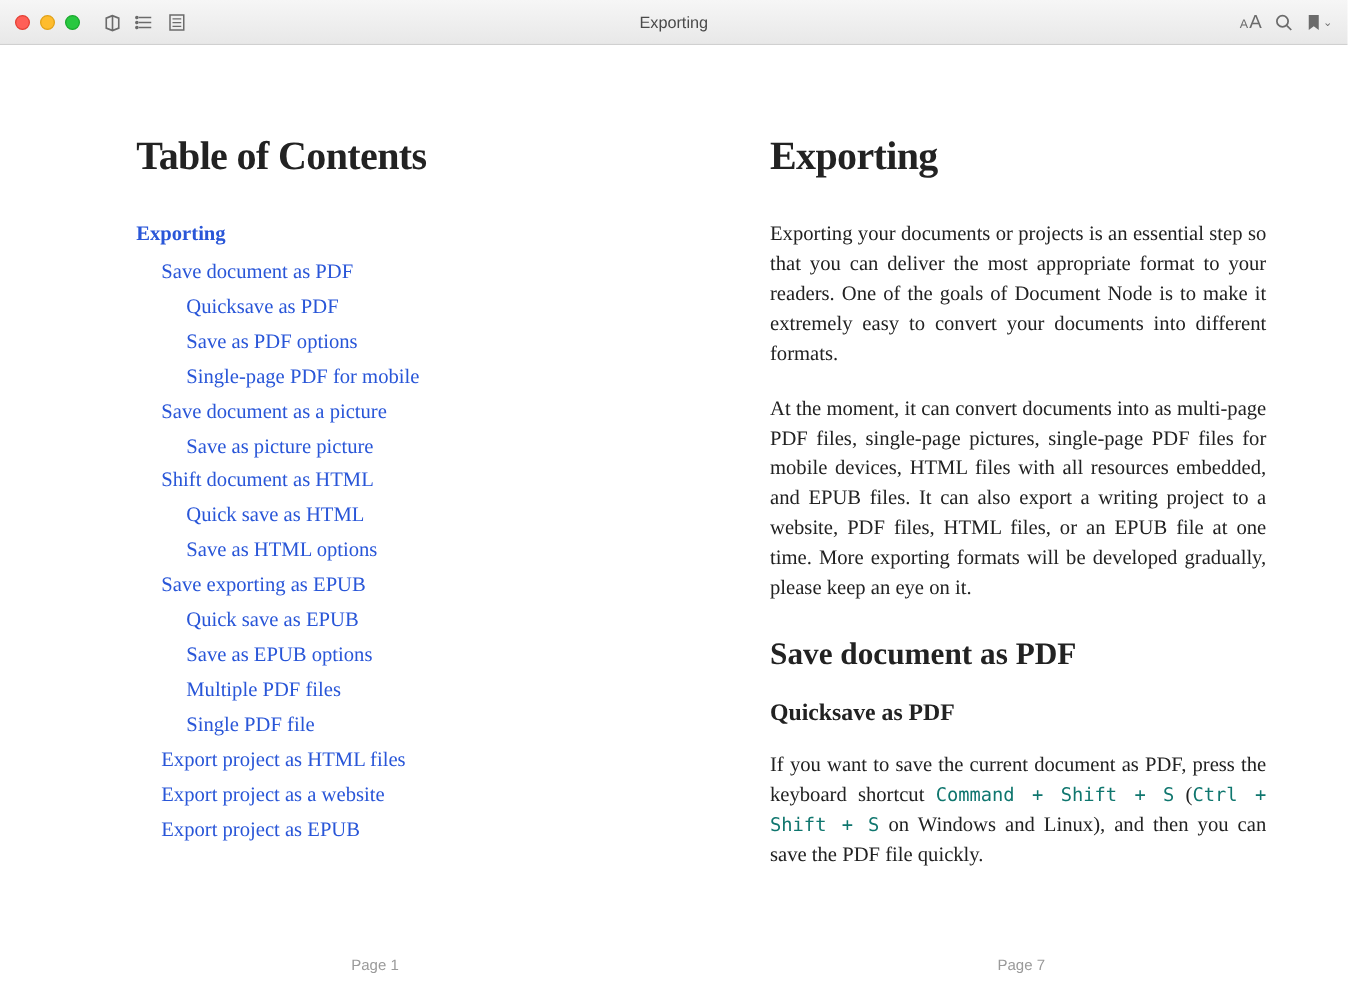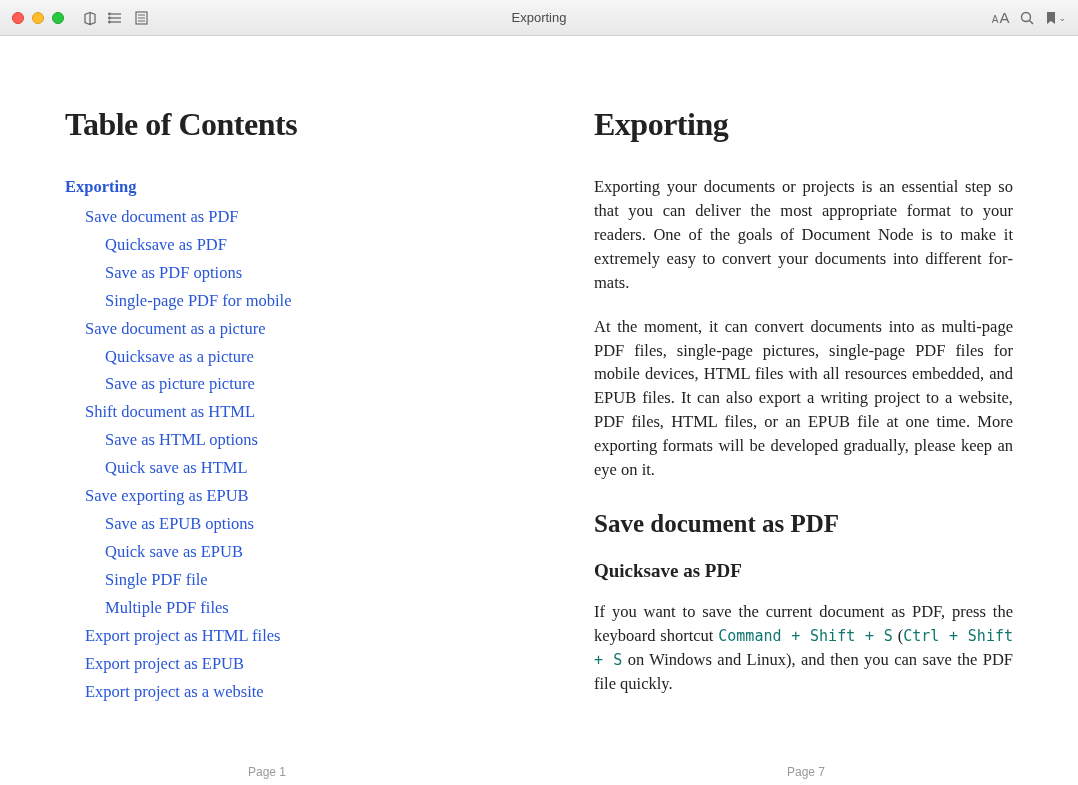--- a/index.html
+++ b/index.html
@@ -33,20 +33,21 @@
       transform: translateX(-50%);
       font-family: -apple-system, BlinkMacSystemFont, 'Helvetica Neue', sans-serif;
       font-size: 13px;
       color: #4a4a4a;
     }
     .right-icons { margin-left: auto; display: flex; gap: 10px; align-items: center; }
     .content {
       display: flex;
       height: calc(100% - 36px);
       position: relative;
+      margin-left: 44px;
     }
     .page {
       flex: 1;
       padding: 70px 65px 60px 65px;
       position: relative;
     }
     .page-left { padding-right: 50px; }
     .page-right { padding-left: 60px; }
     h1 {
       font-size: 32px;
@@ -161,33 +162,32 @@
 <div class="content">
   <div class="page page-left">
     <h1>Table of Contents</h1>
     <div class="toc-root" id="toc-container">
         <div class="toc-l1">Exporting</div>
         <div class="toc-l2">Save document as PDF</div>
         <div class="toc-l3">Quicksave as PDF</div>
         <div class="toc-l3">Save as PDF options</div>
         <div class="toc-l3">Single-page PDF for mobile</div>
         <div class="toc-l2">Save document as a picture</div>
-        <div class="toc-l3">Quicksave as a picture</div>
         <div class="toc-l3">Save as picture picture</div>
         <div class="toc-l2">Shift document as HTML</div>
+        <div class="toc-l3">Quick save as HTML</div>
         <div class="toc-l3">Save as HTML options</div>
-        <div class="toc-l3">Quick save as HTML</div>
         <div class="toc-l2">Save exporting as EPUB</div>
+        <div class="toc-l3">Quick save as EPUB</div>
         <div class="toc-l3">Save as EPUB options</div>
-        <div class="toc-l3">Quick save as EPUB</div>
+        <div class="toc-l3">Multiple PDF files</div>
         <div class="toc-l3">Single PDF file</div>
-        <div class="toc-l3">Multiple PDF files</div>
         <div class="toc-l2">Export project as HTML files</div>
+        <div class="toc-l2">Export project as a website</div>
         <div class="toc-l2">Export project as EPUB</div>
-        <div class="toc-l2">Export project as a website</div>
       </div>
     <div class="page-num">Page 1</div>
   </div>
   <div class="page page-right">
     <h1>Exporting</h1>
     <p class="body-text">Exporting your documents or projects is an essential step so that you can deliver the most appropriate format to your readers. One of the goals of Document Node is to make it extremely easy to convert your documents into different for­mats.</p>
     <p class="body-text">At the moment, it can convert documents into as multi-page PDF files, single-page pictures, single-page PDF files for mobile devices, HTML files with all resources embedded, and EPUB files. It can also export a writing project to a website, PDF files, HTML files, or an EPUB file at one time. More exporting formats will be developed gradually, please keep an eye on it.</p>
     <h2>Save document as PDF</h2>
     <h3>Quicksave as PDF</h3>
     <p class="body-text">

